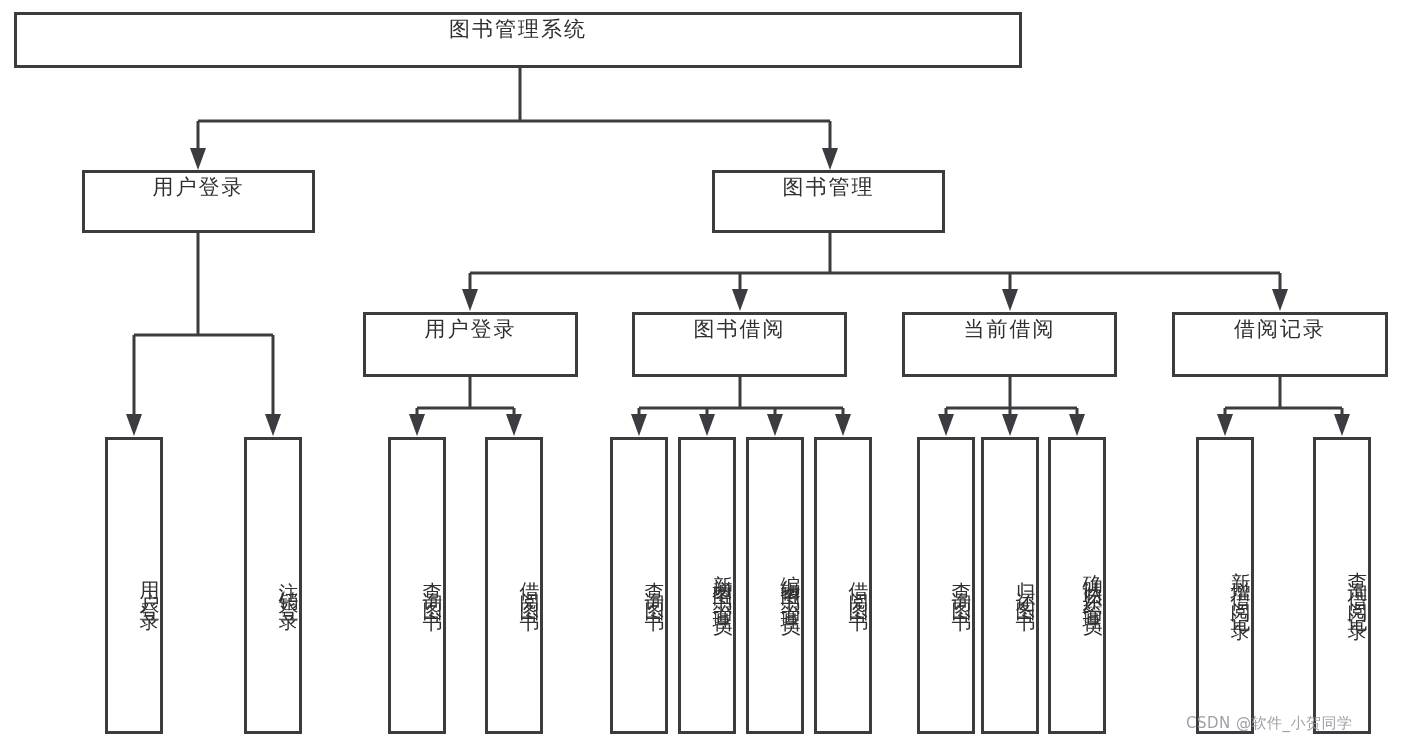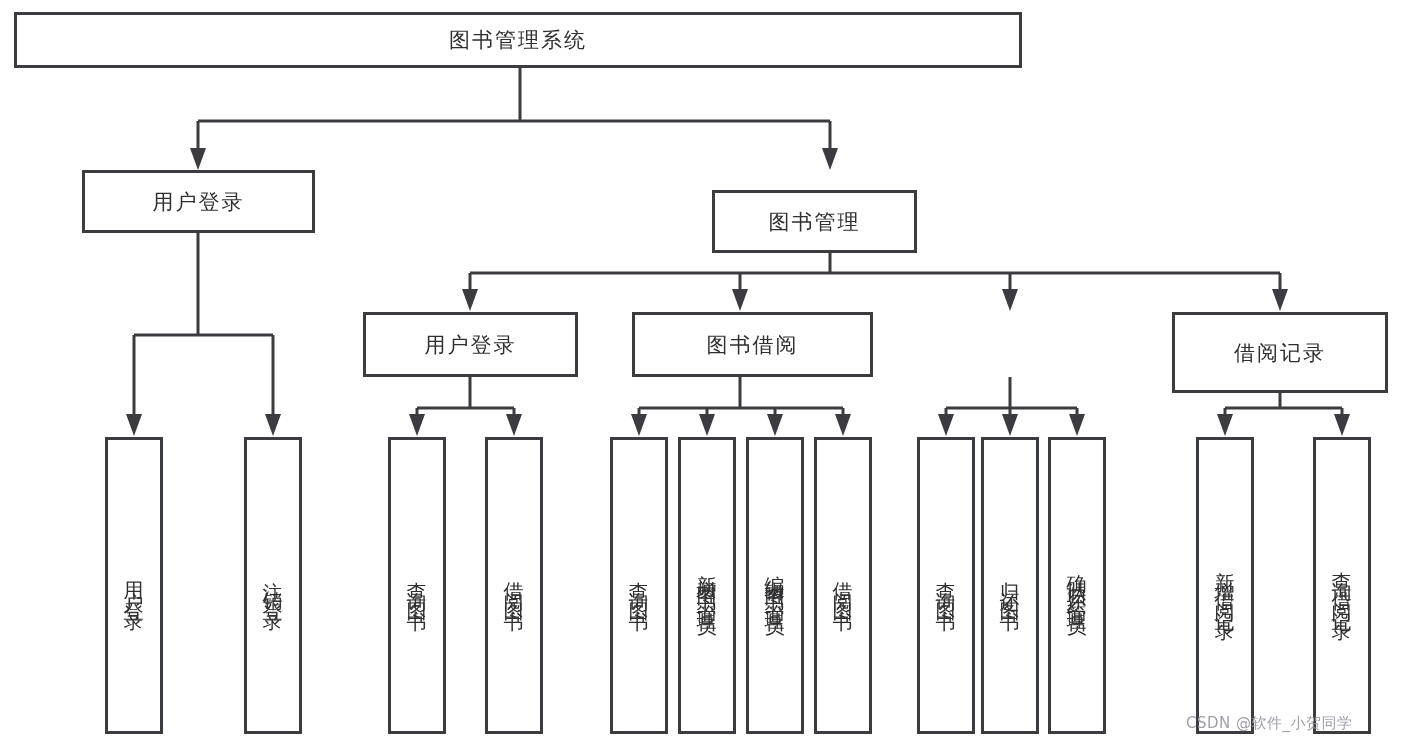--- a/index.html
+++ b/index.html
@@ -7,21 +7,21 @@
     position:relative; width:1405px; height:747px;
     background:#fff; overflow:hidden;
     font-family:"DejaVu Sans", sans-serif;
   }
   .connectors { position:absolute; left:0; top:0; z-index:1; pointer-events:none; }
   .connectors path { fill:none; stroke:var(--line,#3c3c40); stroke-width:3; }
   .connectors use { fill:var(--line,#3c3c40); }
   .box {
     position:absolute; box-sizing:border-box; z-index:2;
     border:3px solid var(--line,#3c3c40); background:#fff;
-    display:flex; align-items:center; justify-content:center;
+    display:flex; justify-content:center;
     color:var(--text,#2f2f31); font-size:21px; letter-spacing:2px;
     white-space:nowrap;
   }
   .leaf {
     writing-mode:vertical-rl; text-orientation:mixed;
     font-size:20px; letter-spacing:10px; line-height:1;
   }
   .leaf span { display:block; }
   .watermark {
     position:absolute; left:1186px; top:714px; z-index:5;
@@ -75,31 +75,34 @@
       <use href="#ah" x="1342" y="436"></use>
   </svg>
 
   <div class="box" style="left:14px; top:12px; width:1008px; height:56px;">
     <span>图书管理系统</span>
   </div>
 
   <div class="box" style="left:82px; top:170px; width:233px; height:63px;">
     <span>用户登录</span>
   </div>
-  <div class="box" style="left:712px; top:170px; width:205px; height:63px;margin-top:20px;">
+  <div class="box" style="left:712px; top:170px; width:233px; height:63px;">
     <span>图书管理</span>
   </div>
 
   <div class="box" style="left:363px; top:312px; width:215px; height:65px;">
     <span>用户登录</span>
   </div>
-  <div class="box" style="left:632px; top:312px; width:241px; height:65px;">
+  <div class="box" style="left:632px; top:312px; width:215px; height:65px;">
     <span>图书借阅</span>
   </div>
-  <div class="box" style="left:1172px; top:312px; width:216px; height:81px;">
+  <div class="box" style="left:902px; top:312px; width:215px; height:65px;">
+    <span>当前借阅</span>
+  </div>
+  <div class="box" style="left:1172px; top:312px; width:216px; height:65px;">
     <span>借阅记录</span>
   </div>
 
   <div class="box leaf" style="left:105px; top:437px; width:58px; height:297px;">
     <span>用户登录</span>
   </div>
   <div class="box leaf" style="left:244px; top:437px; width:58px; height:297px;">
     <span>注销登录</span>
   </div>
 

